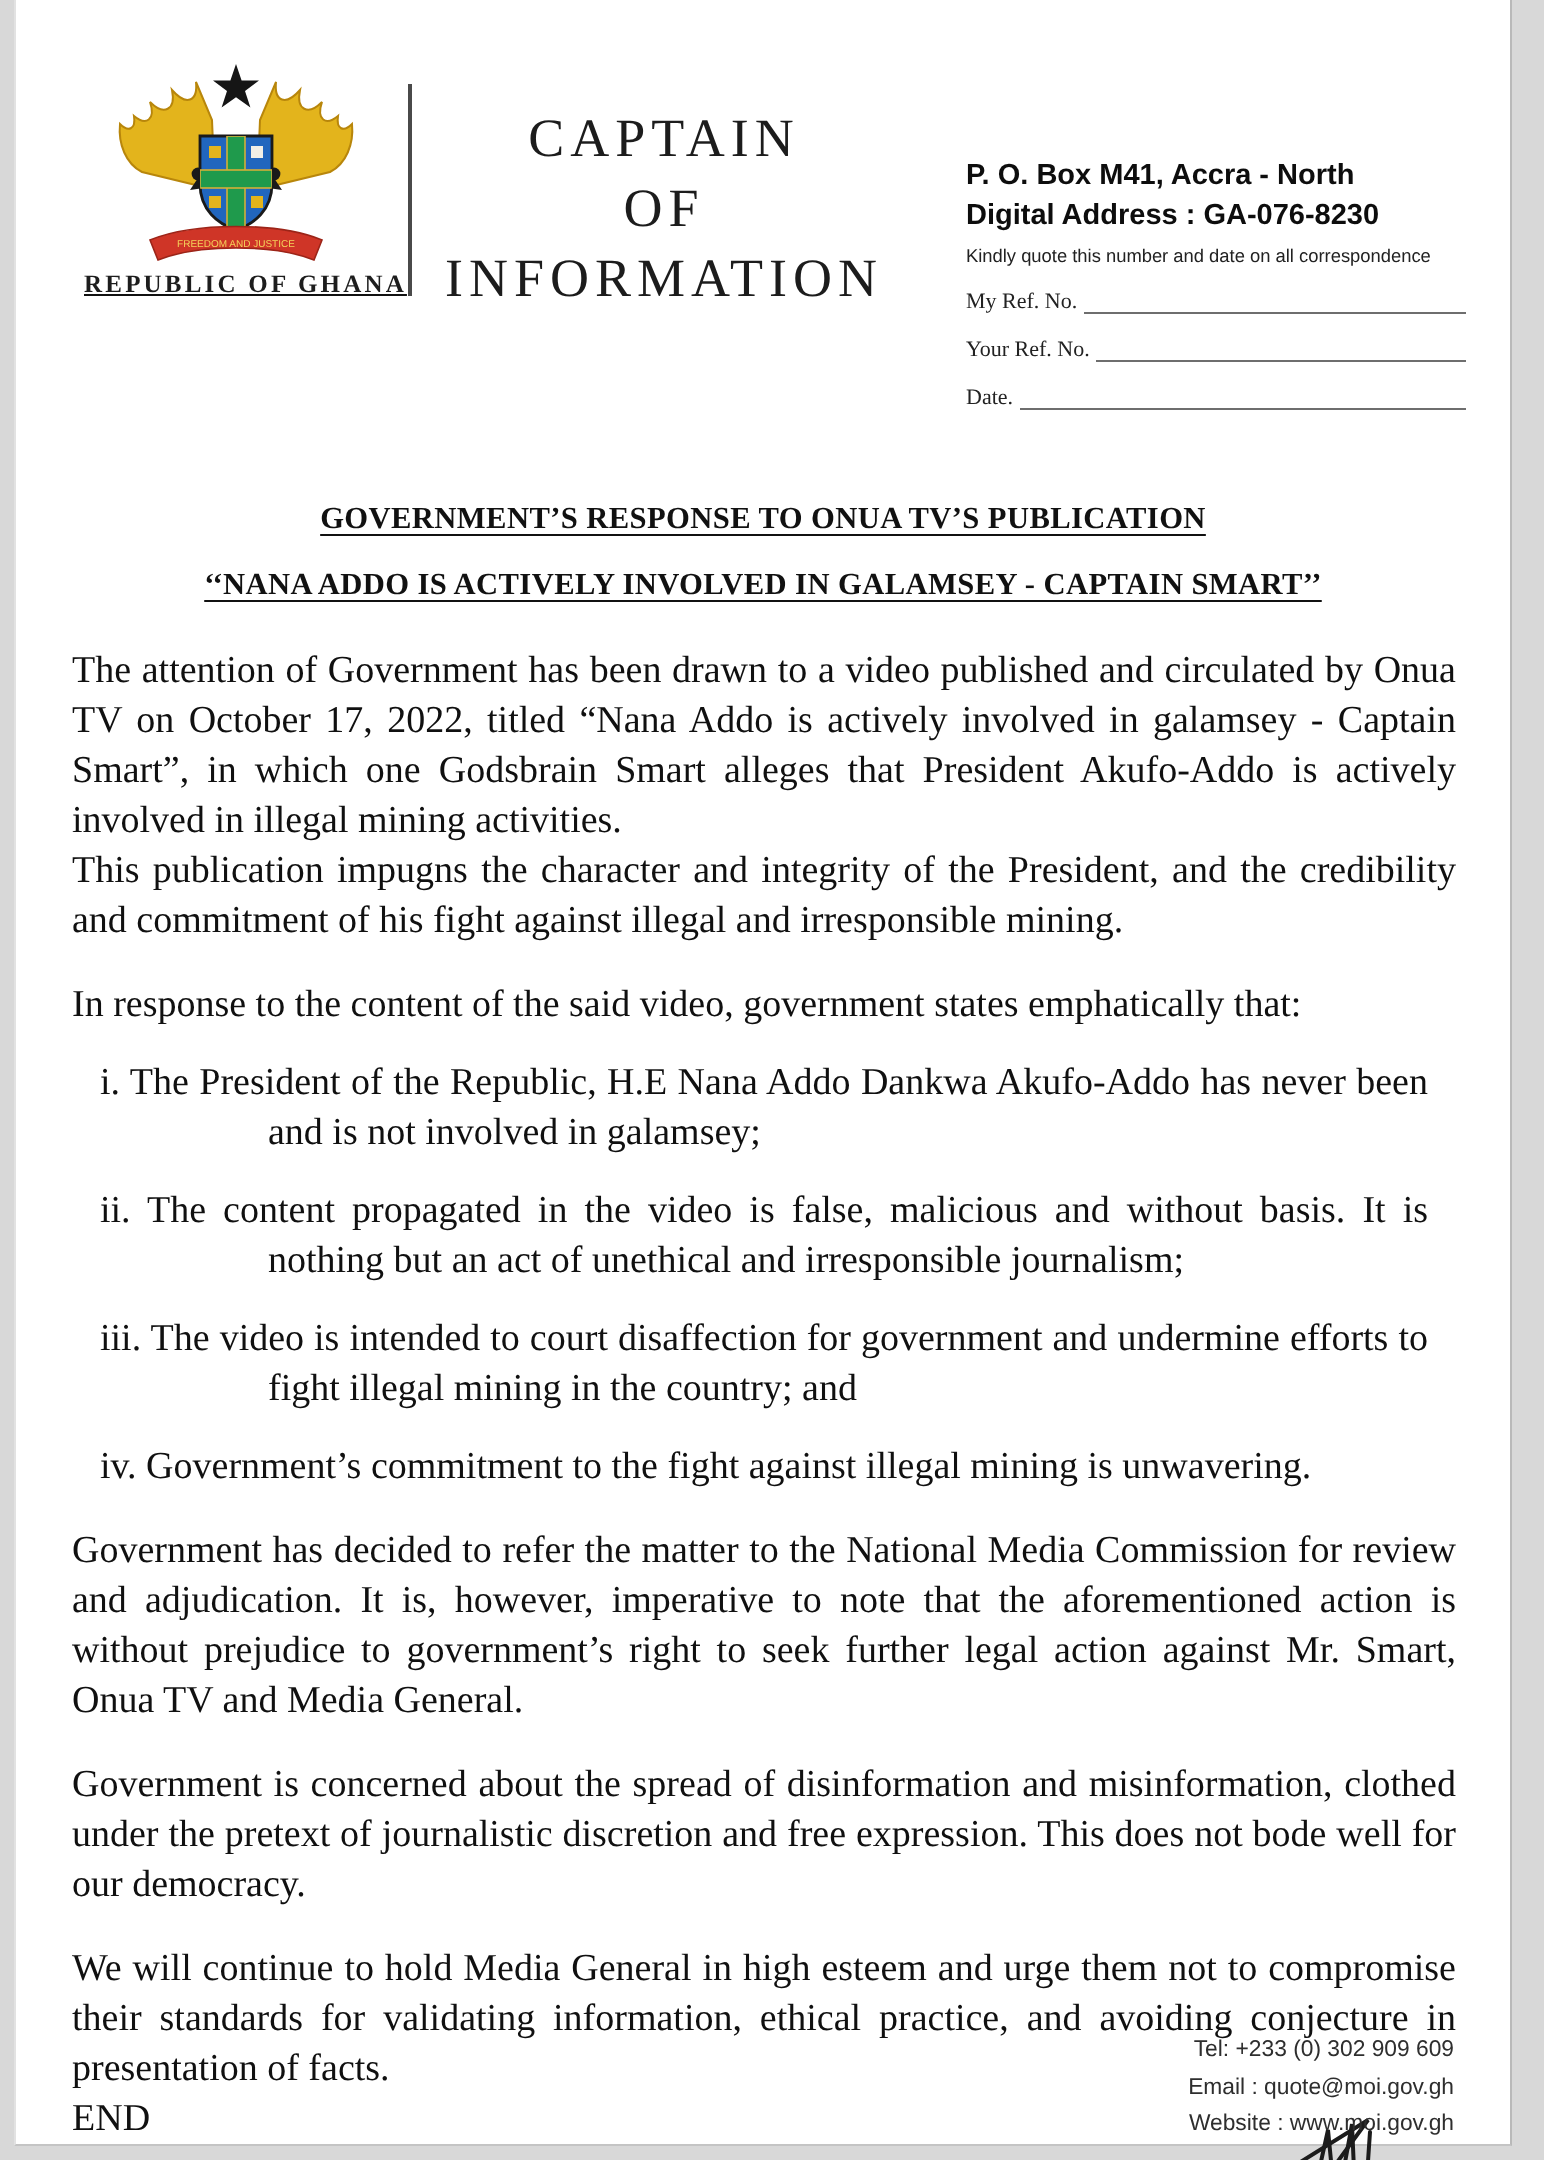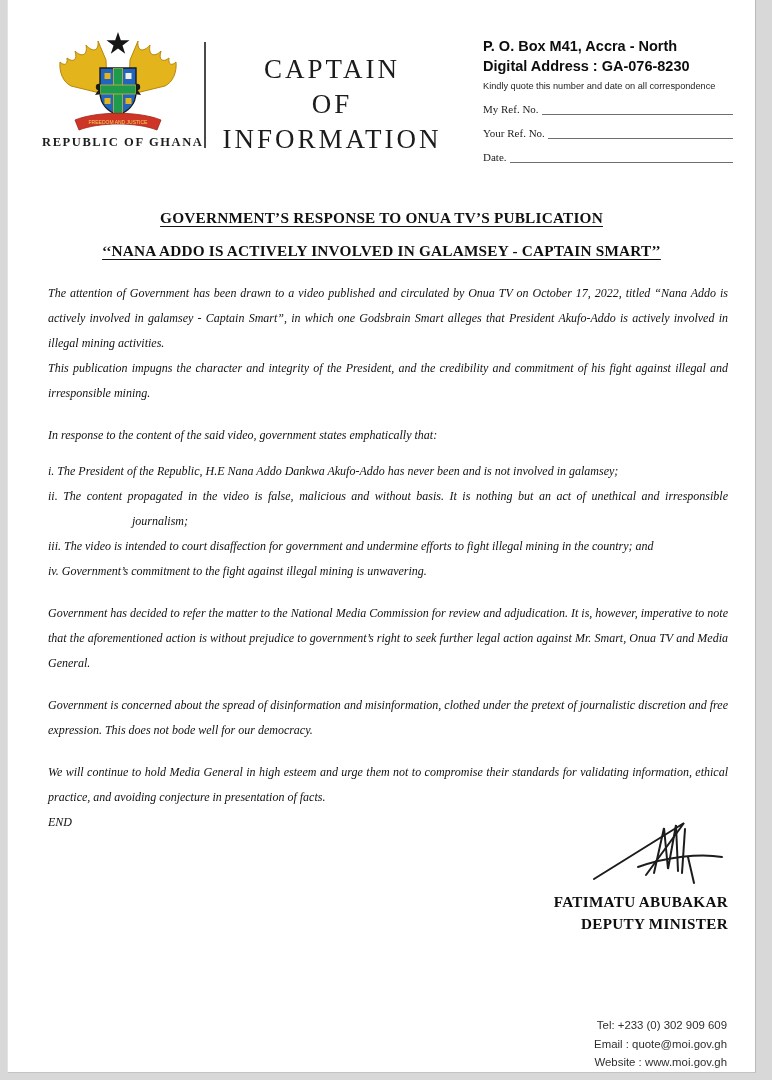--- a/index.html
+++ b/index.html
@@ -13,53 +13,54 @@
   .page{
     position:absolute;left:7px;top:0;width:749px;height:1073px;
     background:#ffffff;
     border-right:1px solid #b9b9b9;
     border-bottom:1px solid #c4c4c4;
     border-left:1px solid #e2e2e2;
     box-sizing:border-box;
   }
   
   .letterhead{display:flex;padding:32px 22px 0 34px;}
-  .arms{width:152px;text-align:right;flex:none;}
+  .arms{width:152px;text-align:right;flex:none;text-decoration:underline;}
   .arms svg{display:block;margin:0 auto;}
   .republic-caption{
     font-size:12.5px;font-weight:600;letter-spacing:1.6px;
     white-space:nowrap;margin-top:1px;color:#1d1d1d;
   }
   .lh-divider{width:2px;background:#4a4a4a;height:106px;margin:10px 8px 0 10px;flex:none;}
   .ministry{
     flex:none;width:236px;text-align:center;padding-top:20px;
     font-size:27px;letter-spacing:3px;line-height:1.3;color:#1c1c1c;
   }
   .addr{
     margin-left:auto;width:250px;flex:none;padding-top:4px;
     font-family:"Liberation Sans", sans-serif;
+    margin-top:42px;
   }
   .addr-bold{font-weight:bold;font-size:14.5px;line-height:1.4;color:#0d0d0d;white-space:nowrap;}
   .addr-note{font-size:9.2px;color:#222;margin:4px 0 12px;white-space:nowrap;}
   .ref-row{display:flex;align-items:flex-end;font-size:11px;color:#222;margin-bottom:12px;}
   .ref-label{white-space:nowrap;flex:none;font-family:Liberation Serif, serif;}
   .ref-line{flex:1;border-bottom:1px solid #6e6e6e;height:11px;margin-left:3px;}
   
   .doc-title{text-align:center;margin-top:34px;font-weight:bold;font-size:15.3px;letter-spacing:.2px;}
   .doc-title .t{text-decoration:underline;text-underline-offset:3px;}
   .doc-title .t2{margin-top:15px;}
   
   .content{
-    padding:0 27px 0 40px;margin-top:21px;
-    font-size:12px;line-height:25px;text-align:justify;color:#101010;font-style:italic;
+    padding:0 27px 0 28px;margin-top:21px;
+    font-size:19px;line-height:25px;text-align:justify;color:#101010;
   }
   .content p{margin:0;}
   .gap-top{margin-top:17px !important;}
   .nlist{margin-top:11px;}
-  .nlist .li{padding-left:84px;text-indent:-84px;margin:0;}
+  .nlist .li{padding-left:84px;text-indent:-84px;margin:14px;}
   .end-label{margin-top:19px;text-align:left;}
   
   .sig-block{
     display:flex;flex-direction:column;align-items:flex-end;
     padding-right:27px;margin-top:-20px;
   }
   .sig-scribble{margin-bottom:0;}
   .sig-name,.sig-title{
     font-weight:bold;font-size:15.2px;line-height:1.45;
     letter-spacing:.3px;text-align:right;color:#0e0e0e;

